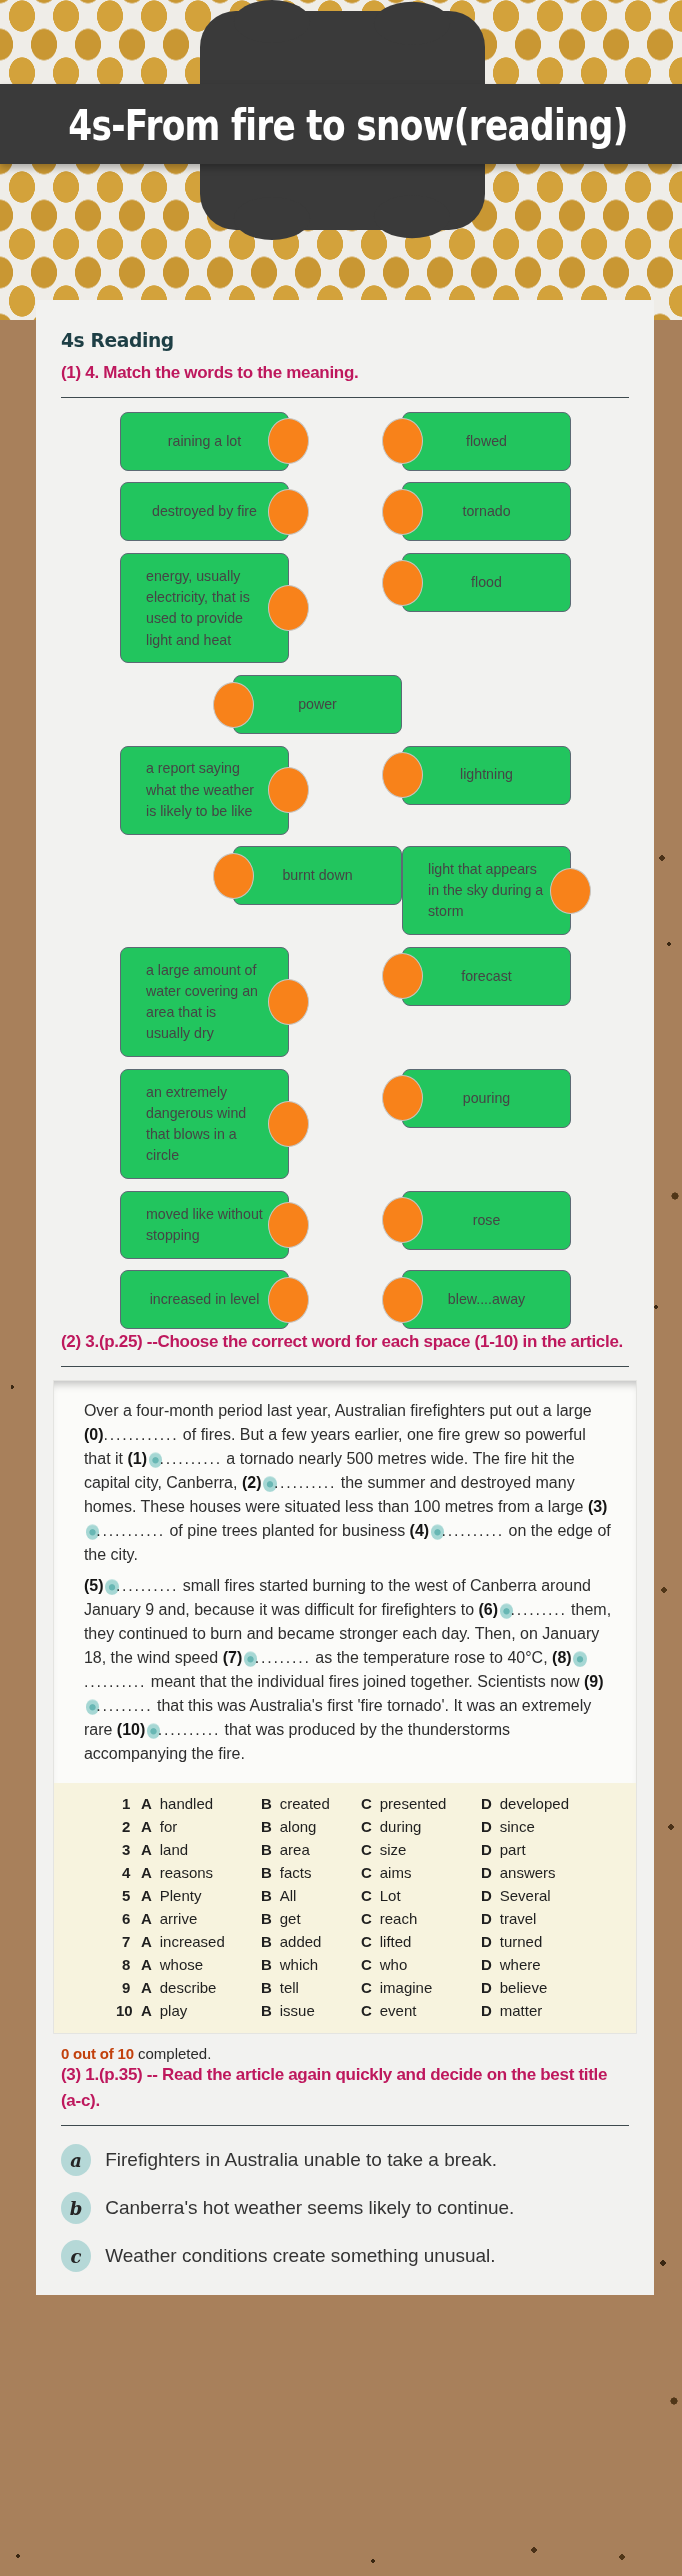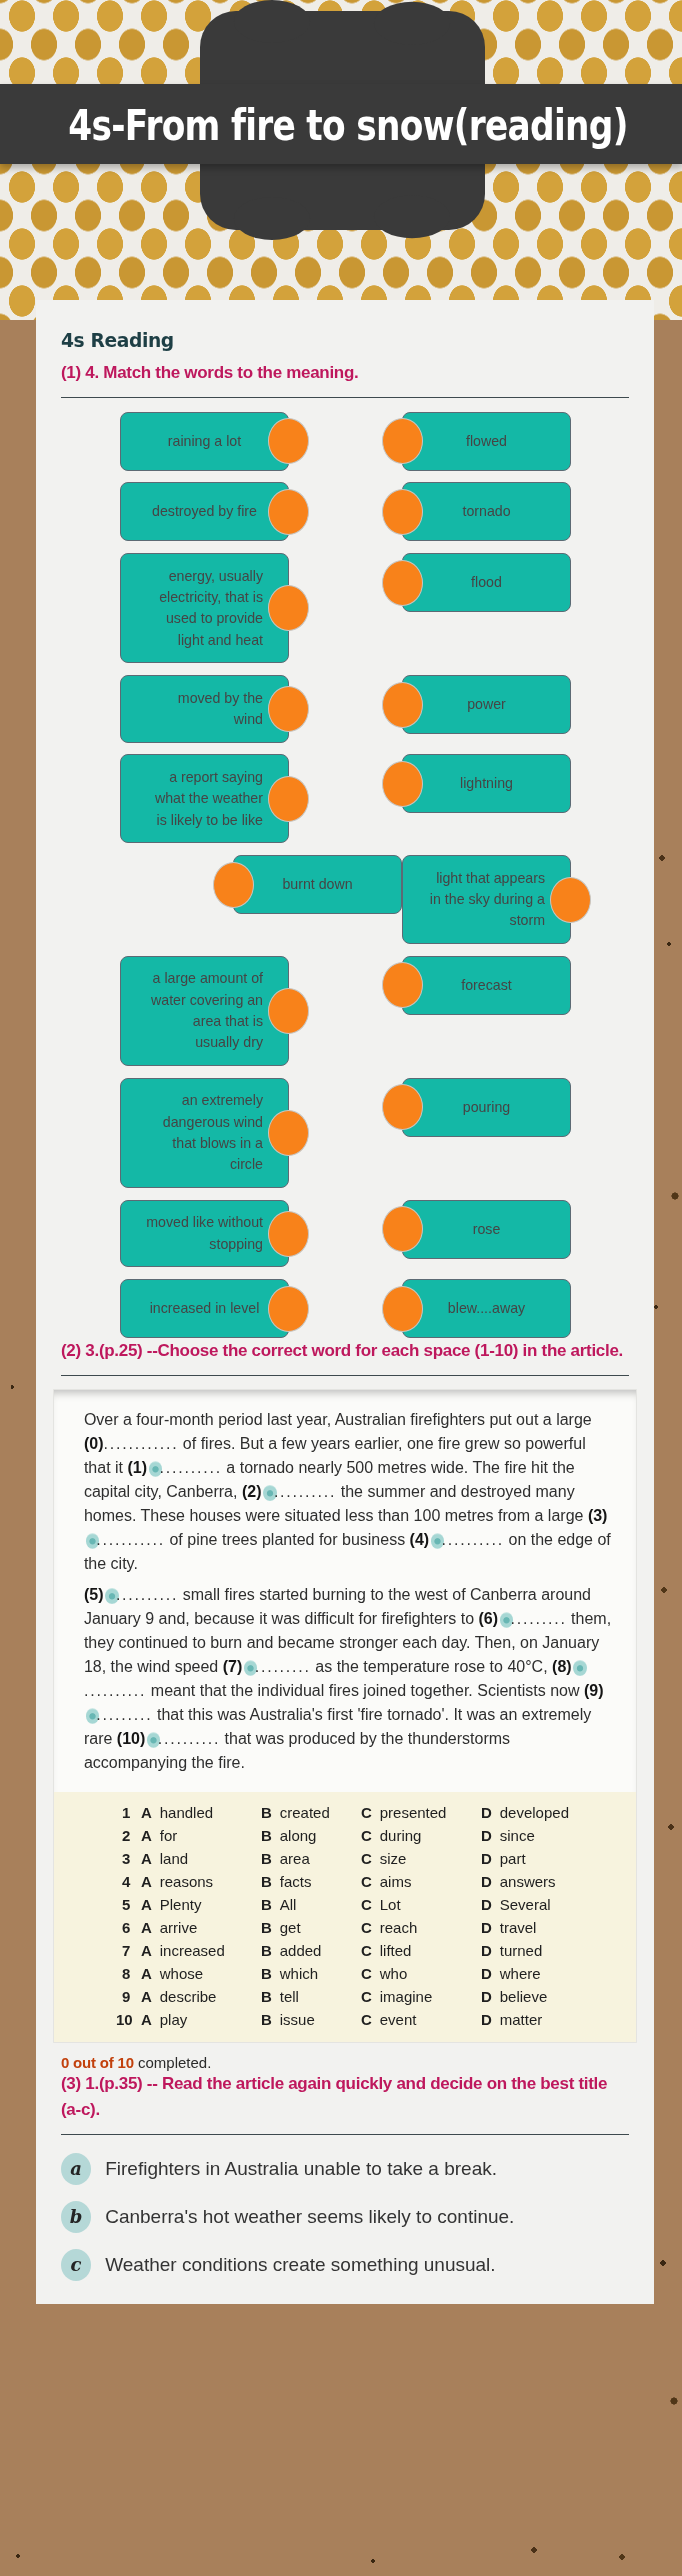--- a/index.html
+++ b/index.html
@@ -38,21 +38,21 @@
   
   .card{position:absolute;top:300px;left:36px;width:618px;box-sizing:border-box;background:#f2f2f0;
     padding:30px 25px 23px;}
   h2.page-head{margin:0 0 9px;font-family:"DejaVu Sans",sans-serif;font-size:18.7px;color:#1e3f45;letter-spacing:-0.4px;}
   h3.sec-head{margin:0 0 10.7px;font-weight:bold;font-size:17px;line-height:26px;color:#be185d;letter-spacing:-0.3px;}
   hr.rule{border:none;border-top:1.8px solid #3e4a4e;margin:0;}
   
   .match-rows{margin-top:14.2px;display:flex;flex-direction:column;gap:11.6px;}
   .mrow{display:flex;align-items:flex-start;padding-left:59px;}
   .mbox{position:relative;width:169px;min-height:59px;box-sizing:border-box;border:0.9px solid #5c6a74;border-radius:8px;
-    background:#14b8a6;display:flex;align-items:center;justify-content:center;text-align:right;
+    background:#22c55e;display:flex;align-items:center;justify-content:center;text-align:left;
     padding:11.6px 25px;font-size:14.2px;color:#454545;line-height:21.3px;}
   .mbox.right{margin-left:113px;}
   .connector{position:absolute;top:50%;width:39px;height:44px;border-radius:50%;background:#f8821a;
     border:1.8px solid #c6c6c4;transform:translateY(-50%);}
   .mbox.left .connector{right:-21.3px;}
   .mbox.right .connector{left:-21.3px;}
   
   .cloze-head{margin-top:89px;}
   .scan{margin:14.2px -7.1px 0;background:#fbfbf9;padding-top:18px;
     box-shadow:0 0 0 0.9px #e3e3df, inset 0 8px 9px -5.3px rgba(0,0,0,.25);}
@@ -122,24 +122,20 @@
       <span>energy, usually electricity, that is used to provide light and heat</span>
       <span class="connector"></span>
     </div>
     <div class="mbox right">
       <span class="connector"></span>
       <span>flood</span>
     </div>
   </div>
 
   <div class="mrow">
-    <div class="mbox left">
-      <span>moved by the wind</span>
-      <span class="connector"></span>
-    </div>
     <div class="mbox right">
       <span class="connector"></span>
       <span>power</span>
     </div>
   </div>
 
   <div class="mrow">
     <div class="mbox left">
       <span>a report saying what the weather is likely to be like</span>
       <span class="connector"></span>

